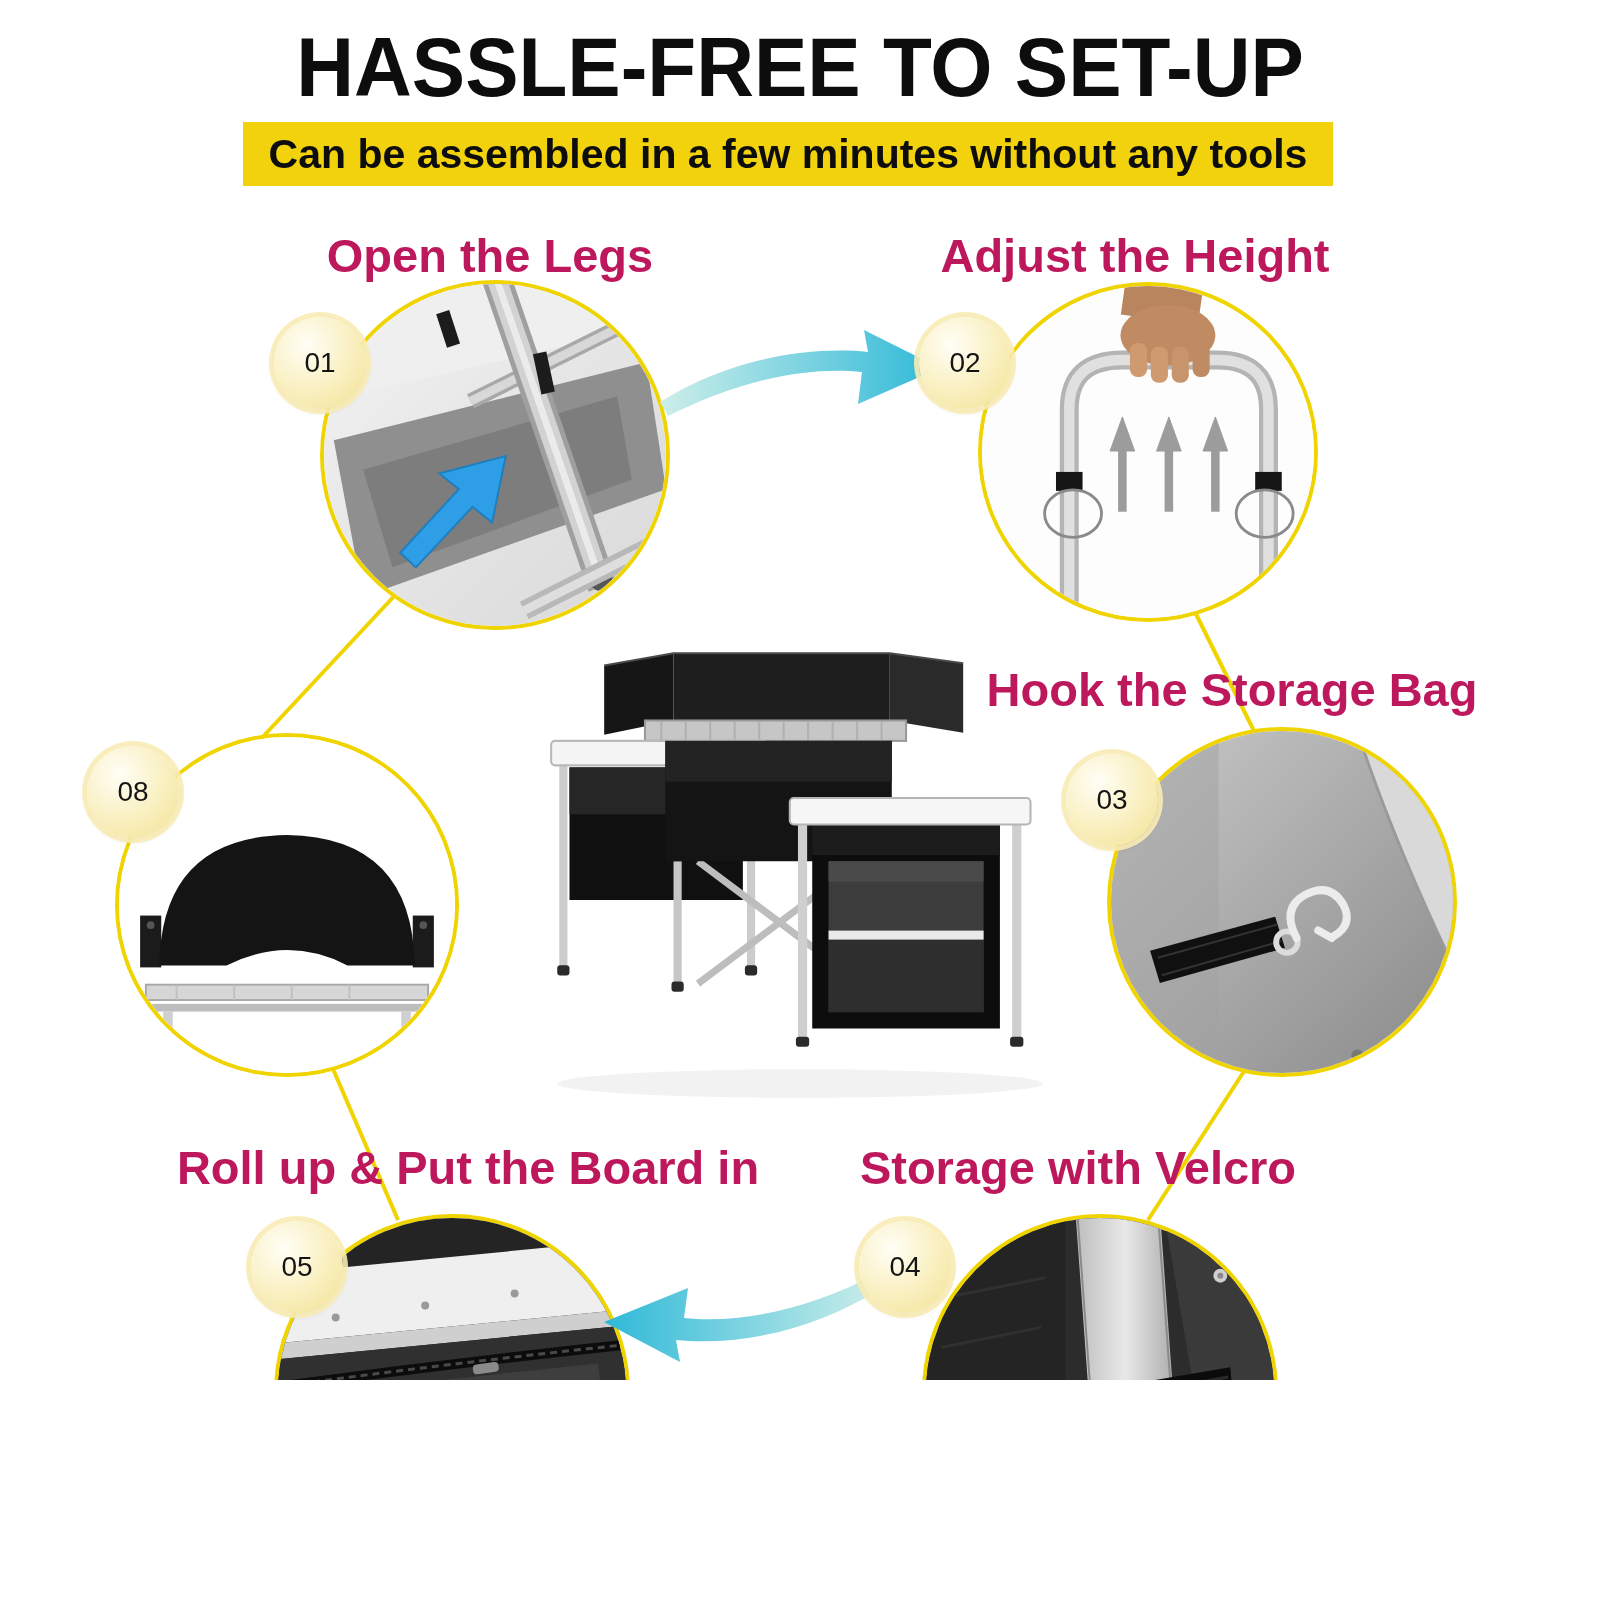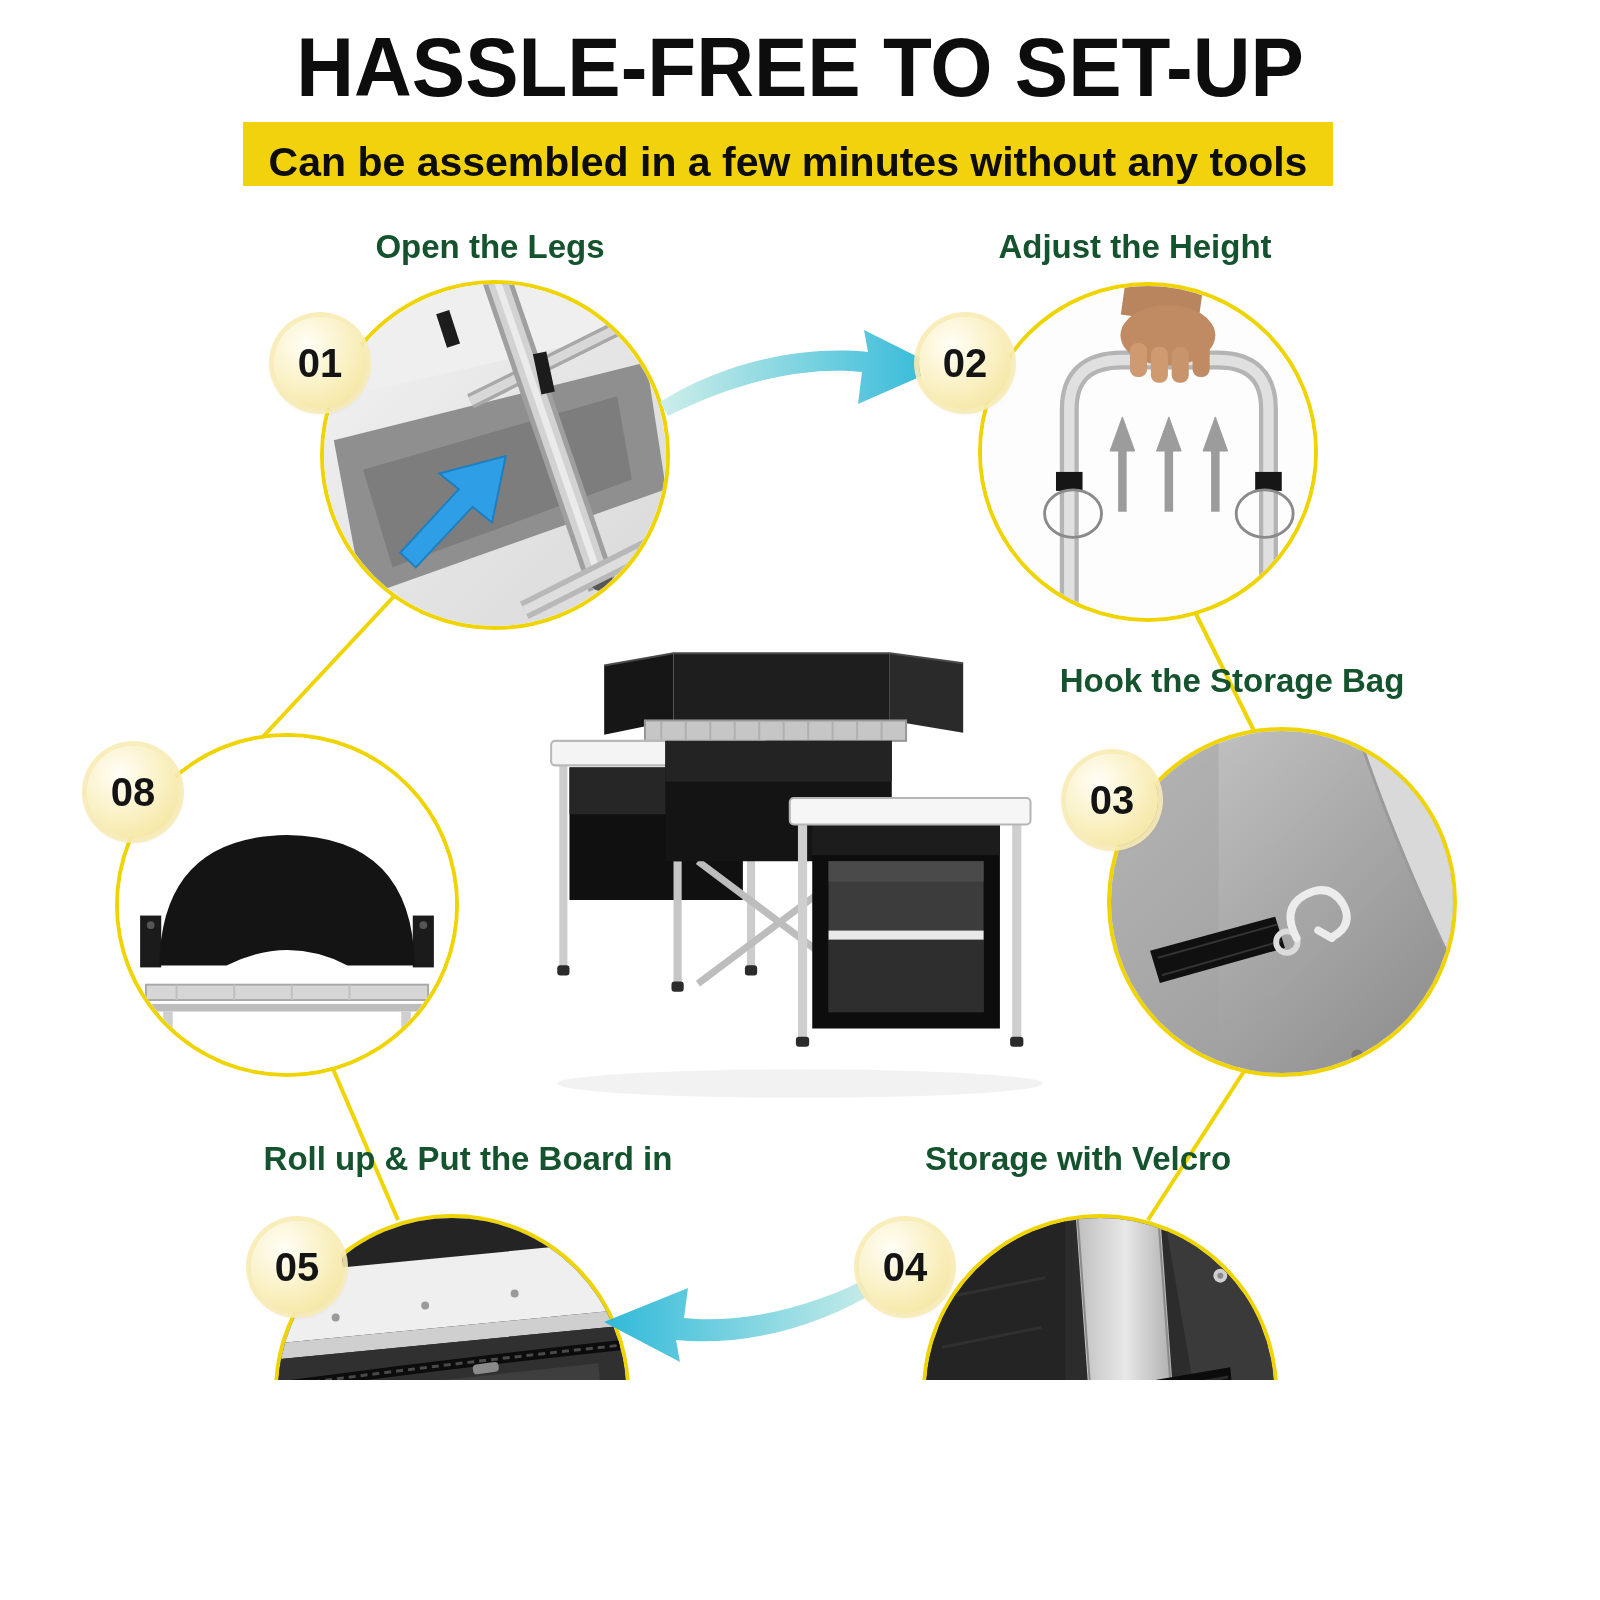--- a/index.html
+++ b/index.html
@@ -7,38 +7,38 @@
     position:relative;width:1600px;height:1380px;background:#ffffff;
     font-family:"Liberation Sans", sans-serif;overflow:hidden;
   }
   .page-title{
     position:absolute;left:0;top:22px;width:1600px;text-align:center;
     font-size:80px;font-weight:900;color:#0d0d0d;letter-spacing:0px;
     transform:scaleY(1.05);
   }
   .banner{
     position:absolute;left:243px;top:122px;width:1090px;height:64px;
-    background:#F2D20C;display:flex;align-items:flex-end;justify-content:center;
+    background:#F2D20C;display:flex;align-items:center;justify-content:center;
     font-size:41px;font-weight:700;color:#0d0d0d;
   }
   .step-label{
-    position:absolute;text-align:center;font-size:33px;font-weight:700;color:#14532d;
+    position:absolute;text-align:center;font-size:47px;font-weight:700;color:#be185d;
     white-space:nowrap;z-index:5;
   }
   .photo-circle{
     position:absolute;border-radius:50%;border:4px solid #F0D400;overflow:hidden;
     background:#ffffff;box-sizing:border-box;z-index:3;
   }
   .photo-circle svg{display:block;width:100%;height:100%;}
   .badge{
     position:absolute;width:92px;height:92px;border-radius:50%;z-index:6;
     background:radial-gradient(circle at 35% 30%, #fffef6 0%, #f9efbe 55%, #f1e191 100%);
     box-shadow:0 0 0 5px rgba(248,236,180,0.9), 0 2px 6px rgba(0,0,0,0.18);
     display:flex;align-items:center;justify-content:center;
-    font-size:40px;font-weight:700;color:#141414;
+    font-size:28px;font-weight:400;color:#141414;
   }
   .overlay-svg{position:absolute;left:0;top:0;z-index:1;}
   .flow-svg{position:absolute;left:0;top:0;z-index:4;pointer-events:none;}
   .product{position:absolute;left:545px;top:645px;width:510px;height:480px;z-index:2;}
 </style>
 </head>
 <body>
 
 <div class="canvas">
 

